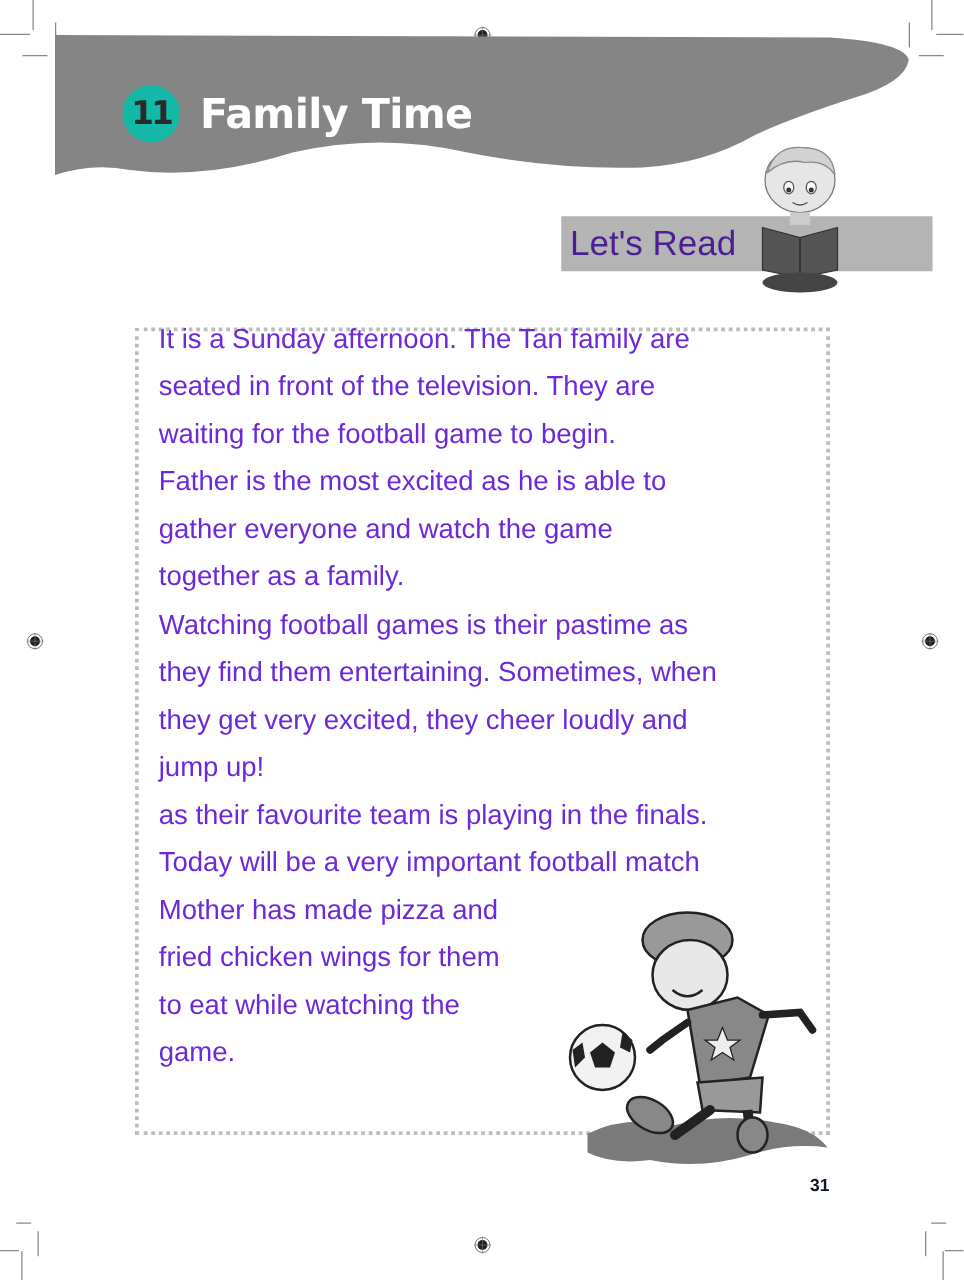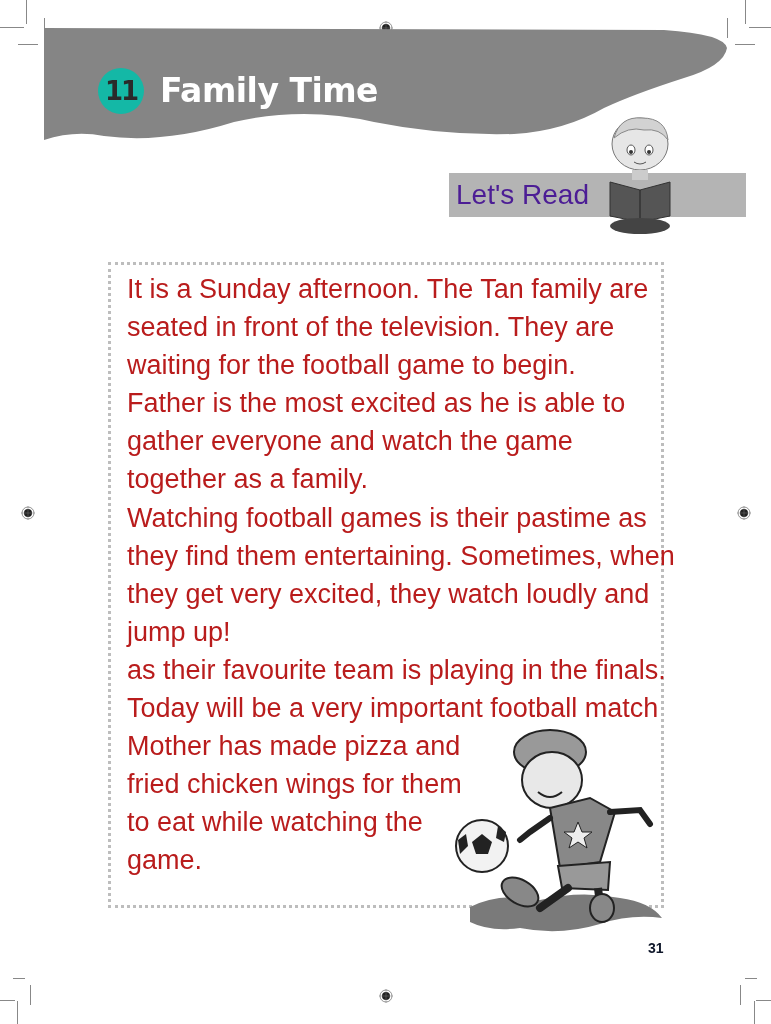--- a/index.html
+++ b/index.html
@@ -7,21 +7,21 @@
   .abs { position:absolute; }
   .crop { position:absolute; background:#888; }
   .reg { position:absolute; width:14px; height:14px; }
   #banner { left:44px; top:26px; width:690px; height:130px; }
   #title-badge { left:98px; top:68px; width:46px; height:46px; border-radius:50%; background:#14b8a6; display:flex; align-items:center; justify-content:center; font-weight:bold; font-size:26px; color:#2a2a2a; letter-spacing:-2px; }
   #title-text { left:160px; top:68px; font-size:33px; font-weight:bold; color:#ffffff; letter-spacing:-0.5px; line-height:46px; }
   #lets-read-bar { left:449px; top:173px; width:297px; height:44px; background:#b4b4b4; }
   #lets-read-label { left:456px; top:176px; font-size:28px; color:#4c1d95; line-height:38px; font-family:"Liberation Sans", sans-serif; }
   #reader-boy { left:600px; top:112px; width:80px; height:124px; }
   #story-box { left:108px; top:262px; width:556px; height:646px; border:3px dotted #bdbdbd; box-sizing:border-box; }
-  #story-text { left:127px; top:270px; width:520px; font-family:"Liberation Sans", sans-serif; font-size:27px; line-height:38.1px; color:#b91c1c; }
+  #story-text { left:127px; top:252px; width:520px; font-family:"Liberation Sans", sans-serif; font-size:22px; line-height:38.1px; color:#6d28d9; }
   #story-text .ln { display:block; white-space:nowrap; }
   #soccer-boy { left:450px; top:722px; width:215px; height:220px; }
   #page-number { left:648px; top:940px; font-weight:bold; font-size:14px; color:#0f172a; font-family:"Liberation Sans", sans-serif; }
 </style>
 </head>
 <body>
 
 <div class="crop" style="left:26px;top:0;width:1px;height:24px;"></div>
 <div class="crop" style="left:0;top:27px;width:24px;height:1px;"></div>
 <div class="crop" style="left:44px;top:18px;width:1px;height:20px;"></div>
@@ -92,21 +92,21 @@
 <div id="story-box" class="abs"></div>
 <div id="story-text" class="abs">
   <span class="ln">It is a Sunday afternoon. The Tan family are</span>
   <span class="ln">seated in front of the television. They are</span>
   <span class="ln">waiting for the football game to begin.</span>
   <span class="ln">Father is the most excited as he is able to</span>
   <span class="ln">gather everyone and watch the game</span>
   <span class="ln">together as a family.</span>
   <span class="ln">Watching football games is their pastime as</span>
   <span class="ln">they find them entertaining. Sometimes, when</span>
-  <span class="ln">they get very excited, they watch loudly and</span>
+  <span class="ln">they get very excited, they cheer loudly and</span>
   <span class="ln">jump up!</span>
   <span class="ln">as their favourite team is playing in the finals.</span>
   <span class="ln">Today will be a very important football match</span>
   <span class="ln">Mother has made pizza and</span>
   <span class="ln">fried chicken wings for them</span>
   <span class="ln">to eat while watching the</span>
   <span class="ln">game.</span>
 </div>
 
 <svg id="soccer-boy" class="abs" viewBox="0 0 215 220">

